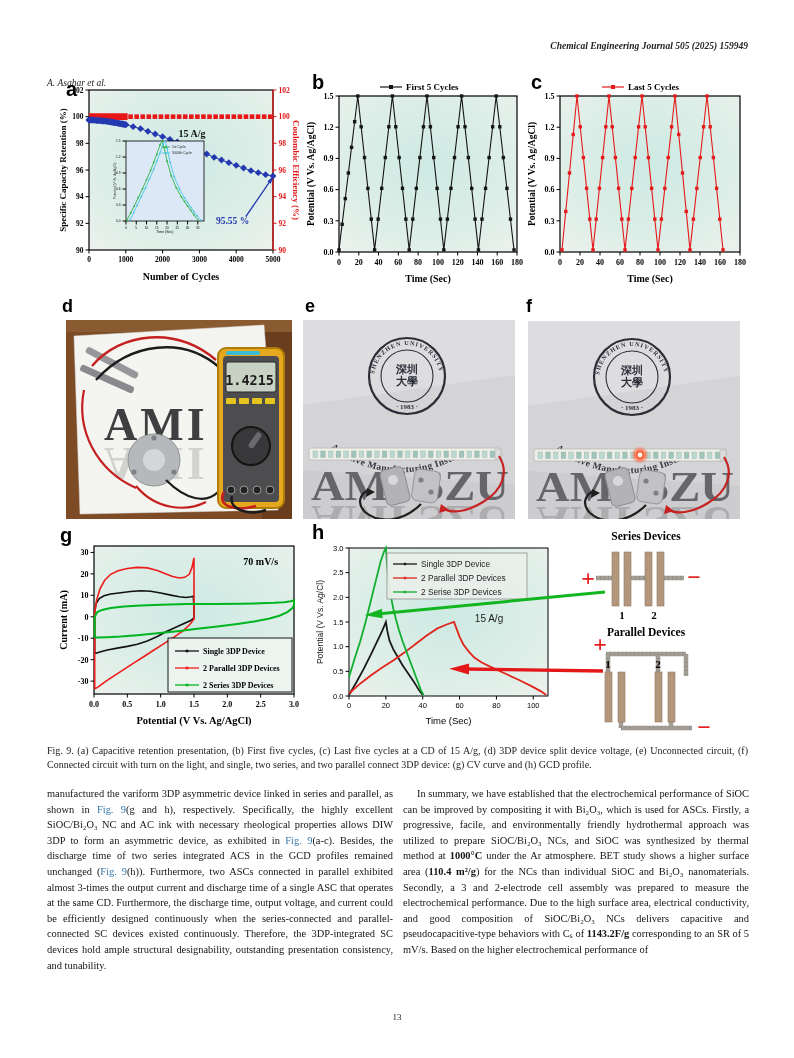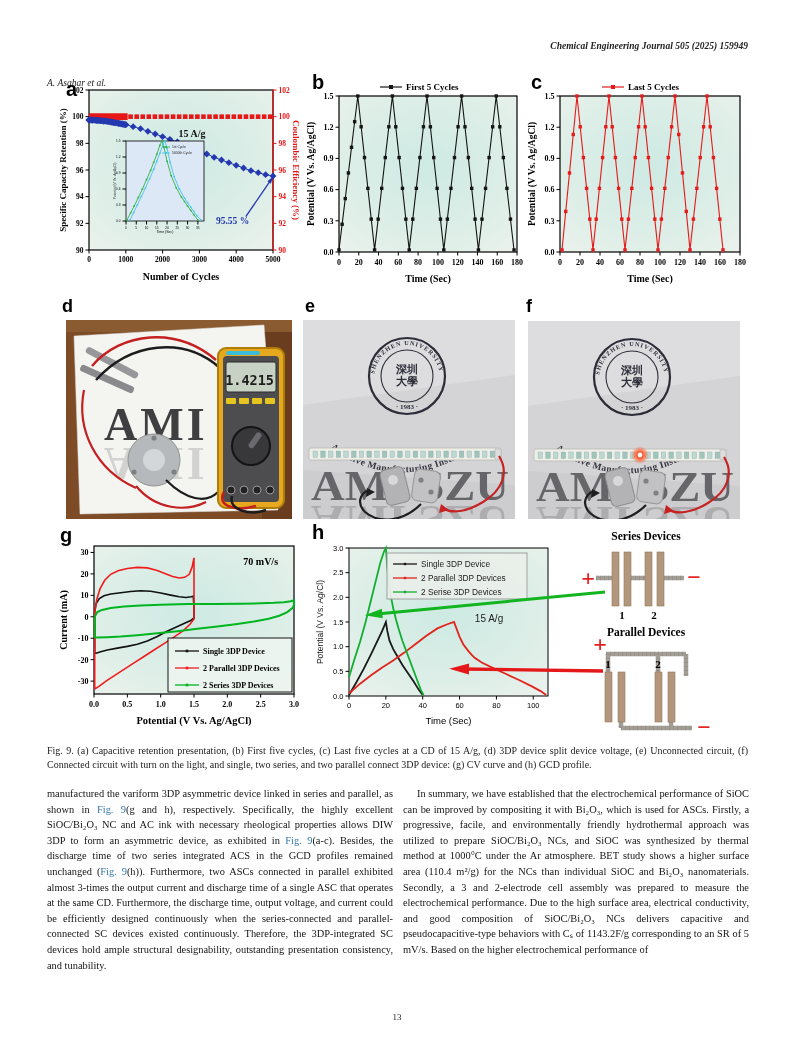--- a/index.html
+++ b/index.html
@@ -13,21 +13,21 @@
   font-size:18px;color:#000;z-index:5;}
 .caption{position:absolute;left:47px;top:744px;width:701px;font-size:10px;
   line-height:13.8px;color:#1c1c1c;text-align:justify;}
 .col{position:absolute;top:786px;width:346px;font-size:10.4px;line-height:15.6px;
   text-align:justify;color:#141414;}
 #col-left{left:47px;}
 #col-right{left:403px;}
 .heading{font-weight:700;font-size:10.6px;margin-bottom:12px;}
 .para-indent{text-indent:14px;}
 .fig-link{color:#3577a9;margin-top:12px;}
-.b{font-weight:400;}
+.b{font-weight:700;}
 .pageno{position:absolute;top:1012px;left:0;width:794px;text-align:center;
   font-size:9px;color:#222;}
 svg{display:block;}
 </style>
 </head>
 <body>
 
 <div class="page">
   <div class="hdr hdr-l">A. Asghar et al.</div>
   <div class="hdr hdr-r">Chemical Engineering Journal 505 (2025) 159949</div>

